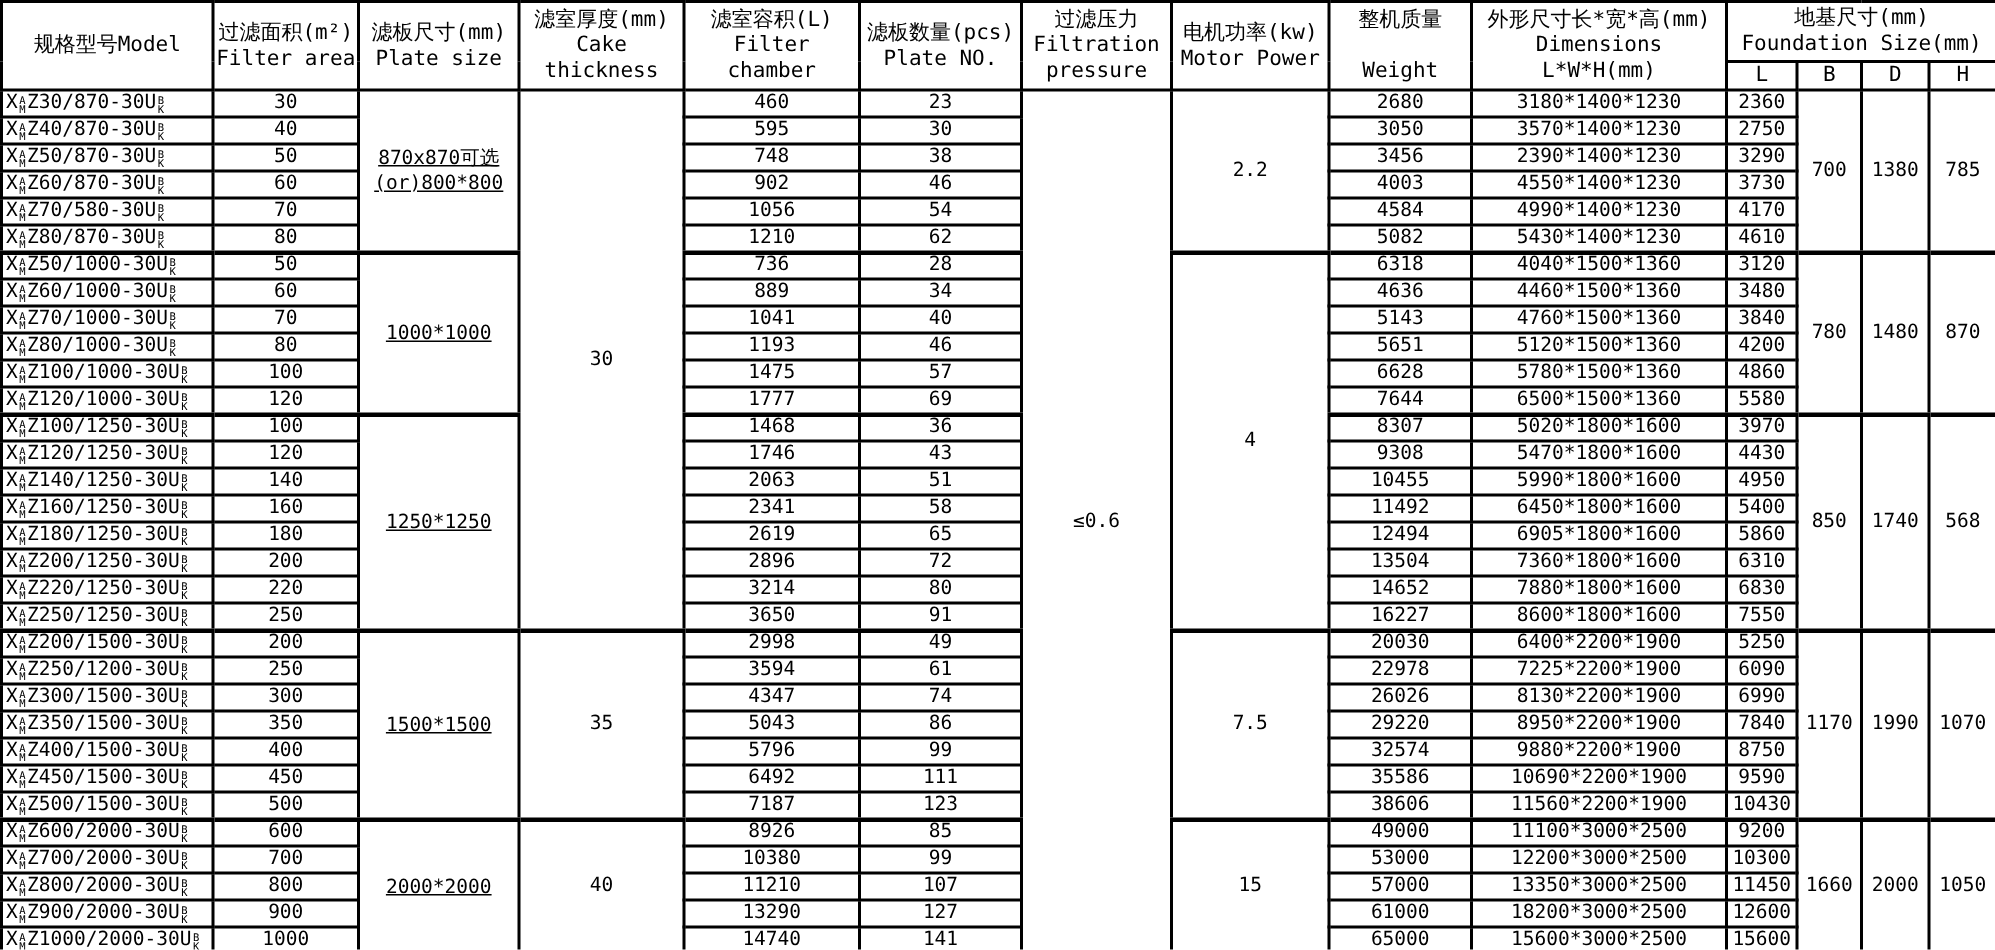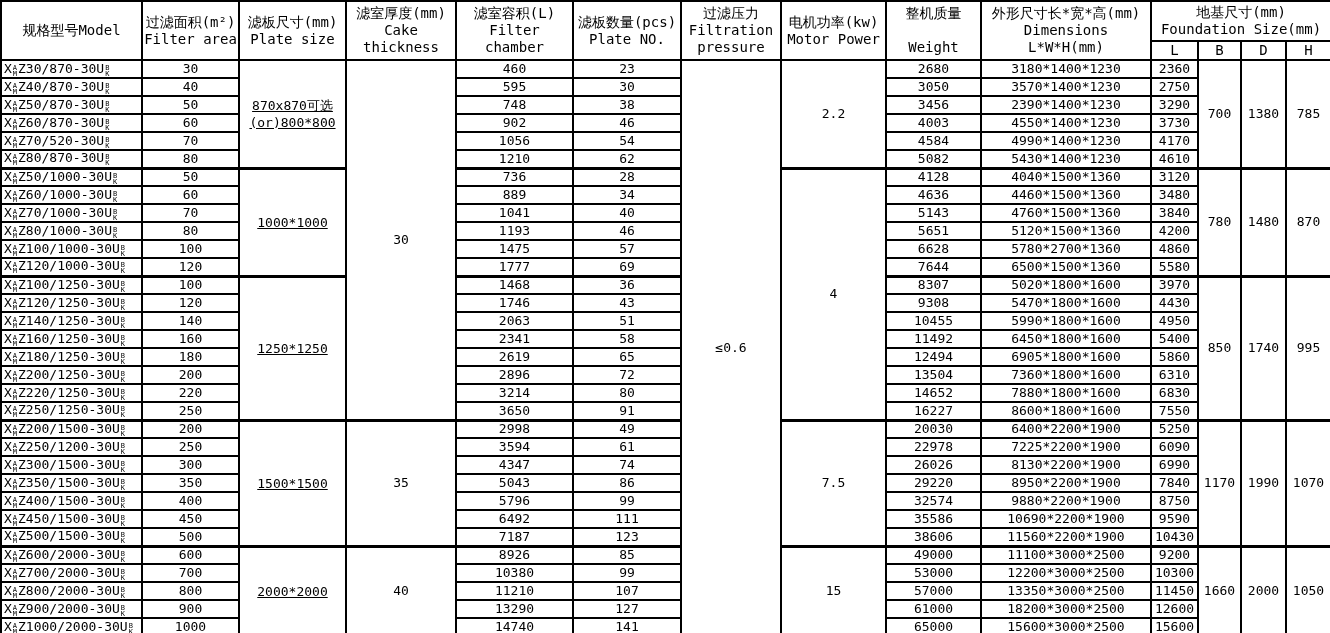--- a/index.html
+++ b/index.html
@@ -129,21 +129,21 @@
       <tr>
         <td class="c-model"><span>X</span><span class="stack"><span>A</span><span>M</span></span><span>Z60/870-30U</span><span class="stack"><span>B</span><span>K</span></span></td>
         <td>60</td>
         <td>902</td>
         <td>46</td>
         <td>4003</td>
         <td>4550*1400*1230</td>
         <td>3730</td>
       </tr>
       <tr>
-        <td class="c-model"><span>X</span><span class="stack"><span>A</span><span>M</span></span><span>Z70/520-30U</span><span class="stack"><span>B</span><span>K</span></span></td>
+        <td class="c-model"><span>X</span><span class="stack"><span>A</span><span>M</span></span><span>Z70/580-30U</span><span class="stack"><span>B</span><span>K</span></span></td>
         <td>70</td>
         <td>1056</td>
         <td>54</td>
         <td>4584</td>
         <td>4990*1400*1230</td>
         <td>4170</td>
       </tr>
       <tr>
         <td class="c-model"><span>X</span><span class="stack"><span>A</span><span>M</span></span><span>Z80/870-30U</span><span class="stack"><span>B</span><span>K</span></span></td>
         <td>80</td>
@@ -153,21 +153,21 @@
         <td>5430*1400*1230</td>
         <td>4610</td>
       </tr>
       <tr class="group-start">
         <td class="c-model"><span>X</span><span class="stack"><span>A</span><span>M</span></span><span>Z50/1000-30U</span><span class="stack"><span>B</span><span>K</span></span></td>
         <td>50</td>
         <td rowspan="6" class="c-plate">1000*1000</td>
         <td>736</td>
         <td>28</td>
         <td rowspan="14">4</td>
-        <td>4128</td>
+        <td>6318</td>
         <td>4040*1500*1360</td>
         <td>3120</td>
         <td rowspan="6">780</td>
         <td rowspan="6">1480</td>
         <td rowspan="6">870</td>
       </tr>
       <tr>
         <td class="c-model"><span>X</span><span class="stack"><span>A</span><span>M</span></span><span>Z60/1000-30U</span><span class="stack"><span>B</span><span>K</span></span></td>
         <td>60</td>
         <td>889</td>
@@ -193,21 +193,21 @@
         <td>5651</td>
         <td>5120*1500*1360</td>
         <td>4200</td>
       </tr>
       <tr>
         <td class="c-model"><span>X</span><span class="stack"><span>A</span><span>M</span></span><span>Z100/1000-30U</span><span class="stack"><span>B</span><span>K</span></span></td>
         <td>100</td>
         <td>1475</td>
         <td>57</td>
         <td>6628</td>
-        <td>5780*2700*1360</td>
+        <td>5780*1500*1360</td>
         <td>4860</td>
       </tr>
       <tr>
         <td class="c-model"><span>X</span><span class="stack"><span>A</span><span>M</span></span><span>Z120/1000-30U</span><span class="stack"><span>B</span><span>K</span></span></td>
         <td>120</td>
         <td>1777</td>
         <td>69</td>
         <td>7644</td>
         <td>6500*1500*1360</td>
         <td>5580</td>
@@ -216,21 +216,21 @@
         <td class="c-model"><span>X</span><span class="stack"><span>A</span><span>M</span></span><span>Z100/1250-30U</span><span class="stack"><span>B</span><span>K</span></span></td>
         <td>100</td>
         <td rowspan="8" class="c-plate">1250*1250</td>
         <td>1468</td>
         <td>36</td>
         <td>8307</td>
         <td>5020*1800*1600</td>
         <td>3970</td>
         <td rowspan="8">850</td>
         <td rowspan="8">1740</td>
-        <td rowspan="8">995</td>
+        <td rowspan="8">568</td>
       </tr>
       <tr>
         <td class="c-model"><span>X</span><span class="stack"><span>A</span><span>M</span></span><span>Z120/1250-30U</span><span class="stack"><span>B</span><span>K</span></span></td>
         <td>120</td>
         <td>1746</td>
         <td>43</td>
         <td>9308</td>
         <td>5470*1800*1600</td>
         <td>4430</td>
       </tr>

